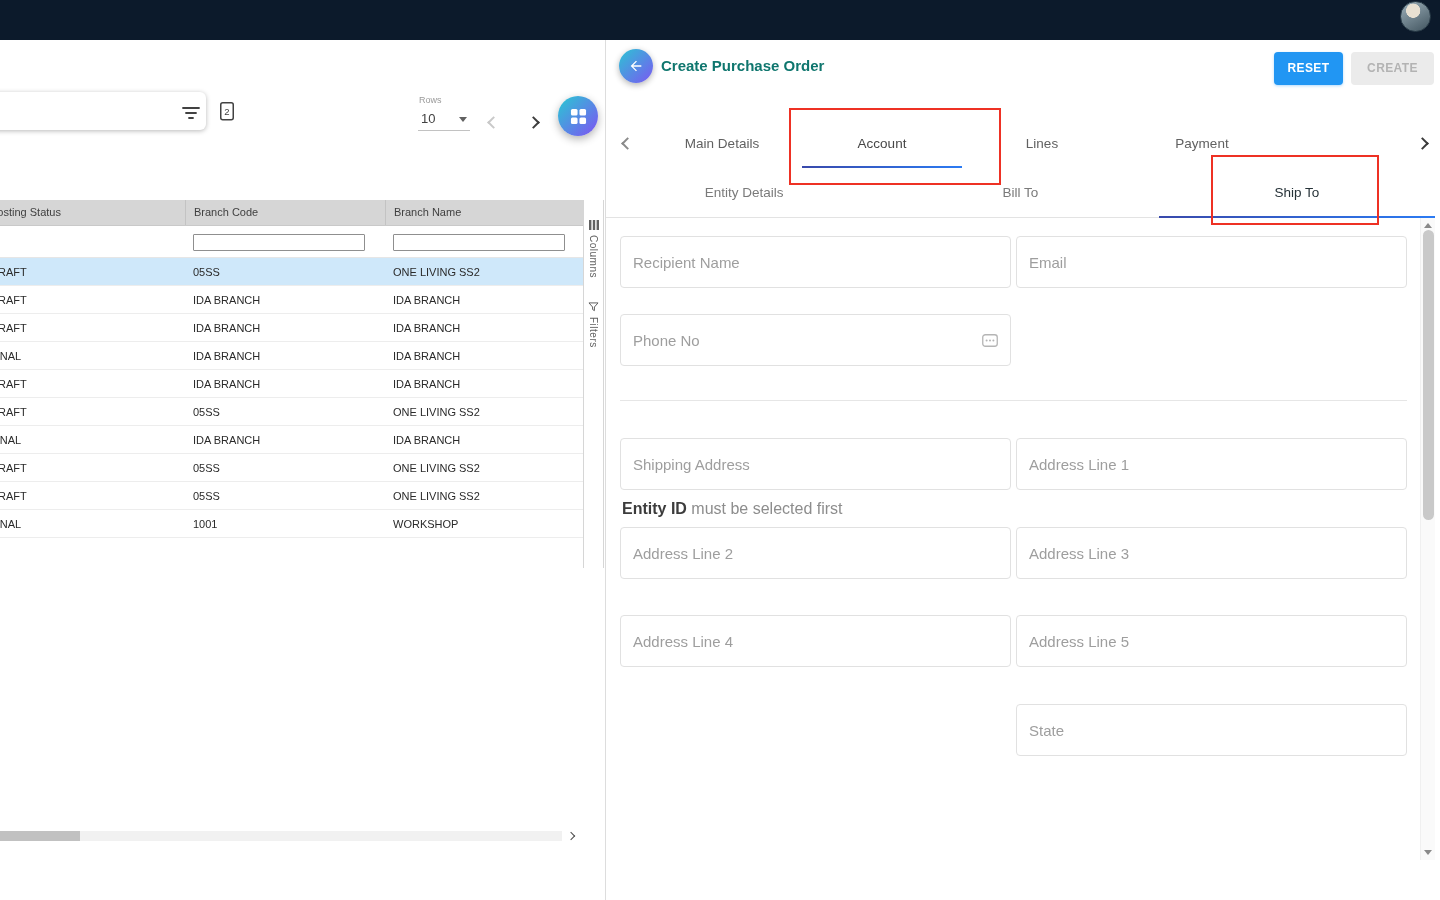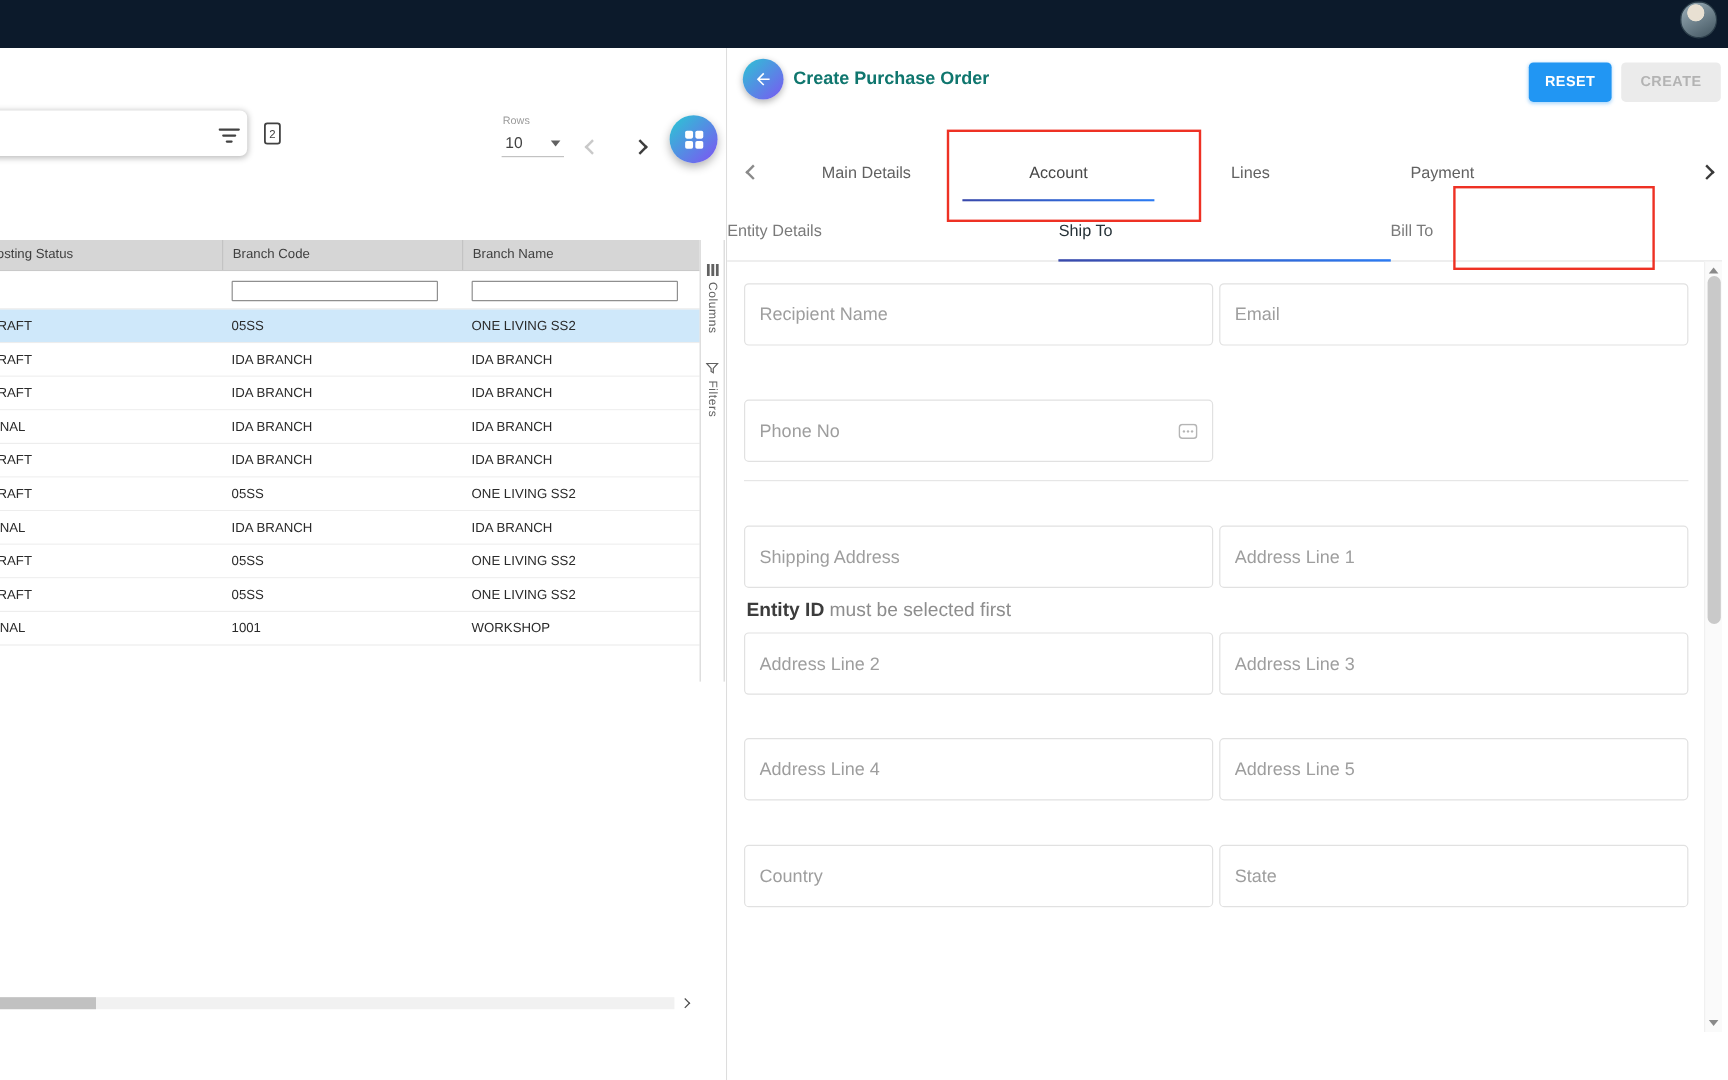--- a/index.html
+++ b/index.html
@@ -72,32 +72,32 @@
 
   .tabs-row{position:absolute;left:0;top:80px;width:834px;height:48px}
   .tabs-chev-l{position:absolute;left:17px;top:19px;border-color:#8a8a8a;cursor:pointer}
   .tabs-chev-r{position:absolute;right:13px;top:19px;border-color:#3a3a3a;cursor:pointer}
   .tabs{position:absolute;left:36px;top:0;width:800px;height:48px;display:flex;overflow:hidden}
   .tab{position:relative;width:160px;flex:none;text-align:center;line-height:48px;font-size:13.5px;color:#616161;cursor:pointer;white-space:nowrap}
   .tab.active{color:#474747}
   .tab-underline{position:absolute;left:0;bottom:0;width:100%;height:2px;background:linear-gradient(90deg,#3949ab,#2b7bf3)}
 
   .subtabs{position:absolute;left:0;top:128px;width:829px;height:50px;display:flex;border-bottom:1px solid #e3e3e3}
-  .subtab{position:relative;flex:1;line-height:50px;font-size:13.5px;color:#7a7a7a;cursor:pointer}
+  .subtab{position:relative;flex:1;text-align:center;line-height:50px;font-size:13.5px;color:#7a7a7a;cursor:pointer}
   .subtab.active{color:#263238}
   .subtab-underline{position:absolute;left:0;bottom:-1px;width:100%;height:2px;background:linear-gradient(90deg,#3949ab,#2b7bf3)}
 
   
   .form{position:absolute;left:0;top:178px;width:814px;height:642px;overflow:hidden}
   .field{position:absolute;width:391px;height:52px;border:1px solid #e1e1e1;border-radius:4px;background:#fff;display:flex;align-items:center}
   .field input{flex:1;min-width:0;border:none;outline:none;background:transparent;font-size:15px;color:#b91c1c;padding:0 12px}
   .field input::placeholder{color:#9e9e9e;opacity:1}
   .trail-icon{margin-right:12px;flex:none;display:flex}
   .col-l{left:14px}.col-r{left:410px}
-  .r1{top:18px}.r2{top:115px}.r3{top:220px}.r4{top:309px}.r5{top:397px}.r6{top:486px}.r7{top:574px}
+  .r1{top:18px}.r2{top:96px}.r3{top:220px}.r4{top:309px}.r5{top:397px}.r6{top:486px}.r7{top:574px}
   .divider{position:absolute;left:14px;top:182px;width:787px;height:1px;background:#e6e6e6}
   .helper{position:absolute;left:16px;top:282px;font-size:16px;white-space:nowrap}
   .helper b{color:#3c3c3c}
   .helper span{color:#8d8d8d}
 
   
   .vscroll{position:absolute;left:814px;top:178px;width:15px;height:642px;background:#fafafa;border-left:1px solid #f0f0f0;cursor:pointer}
   .vthumb{position:absolute;left:2px;top:12px;width:11px;height:290px;background:#c9c9c9;border-radius:6px}
   .arr-up{position:absolute;left:3px;top:5px;width:0;height:0;border-left:4px solid transparent;border-right:4px solid transparent;border-bottom:5px solid #8a8a8a}
   .arr-down{position:absolute;left:3px;bottom:5px;width:0;height:0;border-left:4px solid transparent;border-right:4px solid transparent;border-top:5px solid #8a8a8a}
@@ -263,22 +263,22 @@
           <div class="tab">Main Details</div>
           <div class="tab active">Account<div class="tab-underline"></div></div>
           <div class="tab">Lines</div>
           <div class="tab">Payment</div>
         </div>
       <span class="chev r tabs-chev-r"></span>
     </div>
 
     <div class="subtabs">
         <div class="subtab">Entity Details</div>
+        <div class="subtab">Bill To</div>
         <div class="subtab active">Ship To<div class="subtab-underline"></div></div>
-        <div class="subtab">Bill To</div>
       </div>
 
     <div class="form">
 
       <div class="field col-l r1">
         <input placeholder="Recipient Name" style="">
       </div>
       <div class="field col-r r1">
         <input placeholder="Email" style="">
       </div>
@@ -315,23 +315,20 @@
         <input placeholder="Address Line 3" style="">
       </div>
 
       <div class="field col-l r5">
         <input placeholder="Address Line 4" style="">
       </div>
       <div class="field col-r r5">
         <input placeholder="Address Line 5" style="">
       </div>
 
-      <div class="field col-l r6">
-        <input placeholder="Country" style="">
-      </div>
       <div class="field col-r r6">
         <input placeholder="State" style="">
       </div>
 
     </div>
 
     <div class="vscroll">
       <span class="arr-up"></span>
       <div class="vthumb"></div>
       <span class="arr-down"></span>

